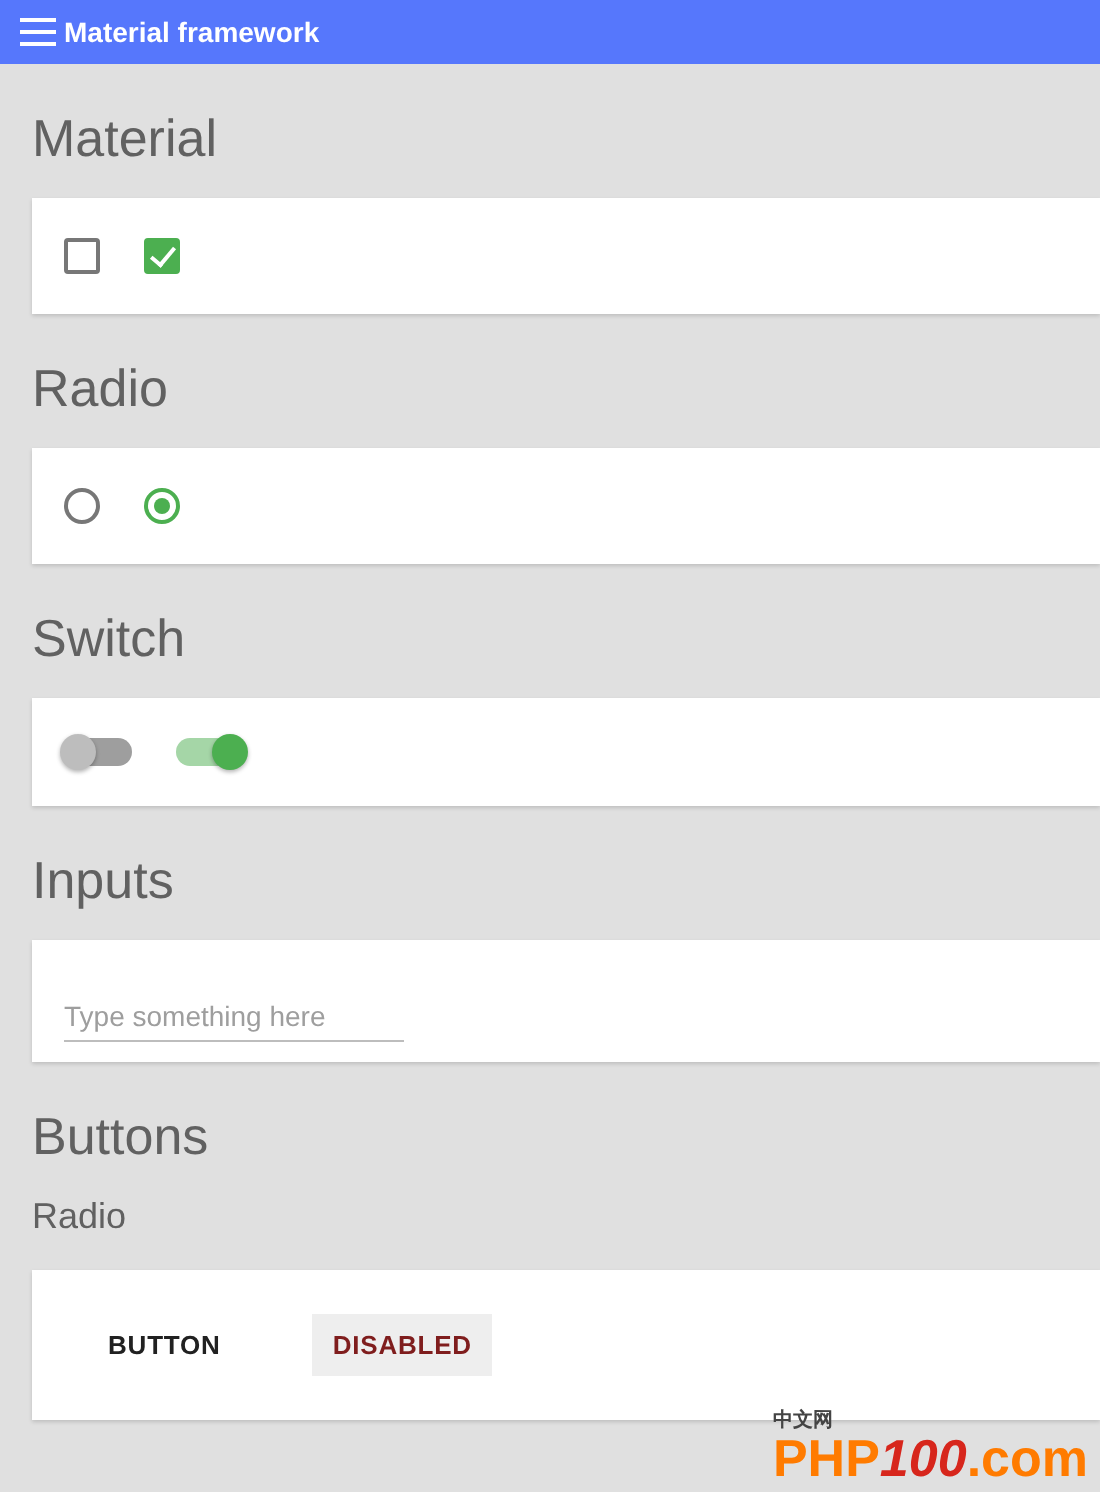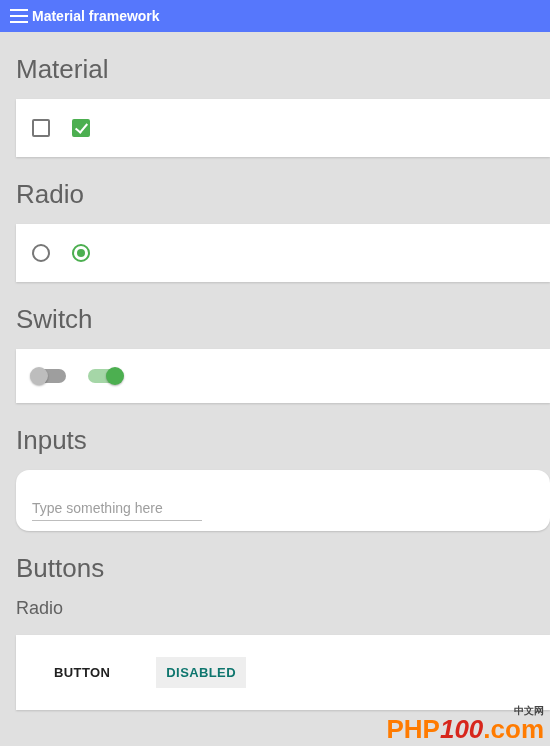--- a/index.html
+++ b/index.html
@@ -81,39 +81,39 @@
   }
   .switch.on { background:#a5d6a7; }
   .switch.on .knob { background:#4caf50; left:auto; right:-2px; }
   
   .text-input {
     border:none; border-bottom:1px solid #bdbdbd;
     font-size:14px; padding:4px 0; width:170px;
     outline:none; color:#333; background:transparent;
   }
   .text-input::placeholder { color:#9e9e9e; }
-  .input-card { padding:26px 16px 10px;border-radius:13px; }
+  .input-card { padding:26px 16px 10px; }
   
   .btn-row { gap:36px; padding:22px 28px; }
   .flat-btn {
     font-size:13px; font-weight:700; letter-spacing:0.4px;
     text-transform:uppercase; cursor:pointer;
     padding:8px 10px; border:none; background:transparent;
   }
   .flat-btn.default { color:#212121;text-align:right; }
   .flat-btn.colored { color:#5677fc; }
-  .flat-btn.disabled { color:#0f766e; background:#eeeeee; cursor:default; }
+  .flat-btn.disabled { color:#7f1d1d; background:#eeeeee; cursor:default; }
   
   .watermark {
     position:absolute; right:6px; bottom:4px;
     font-family: Arial, sans-serif;
     font-weight:700;
     line-height:1;
   }
-  .watermark .small { font-size:10px; color:#444; display:block; text-align:right; }
+  .watermark .small { font-size:10px; color:#444; display:block; }
   .watermark .big { font-size:26px; }
   .wm-php { color:#ff7b00; }
   .wm-100 { color:#d7261c; font-style:italic; }
   .wm-com { color:#ff7b00; }
 </style>
 </head>
 <body>
 
 <div class="appbar">
   <div class="hamburger">

